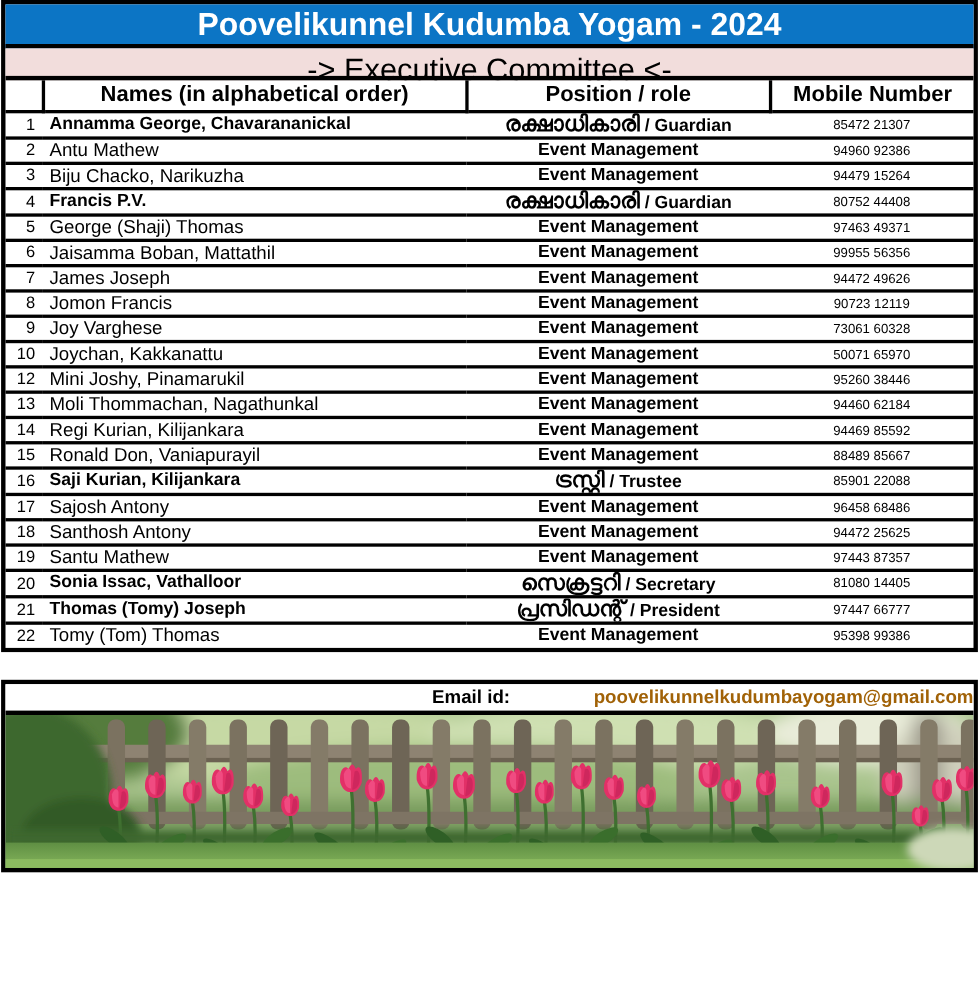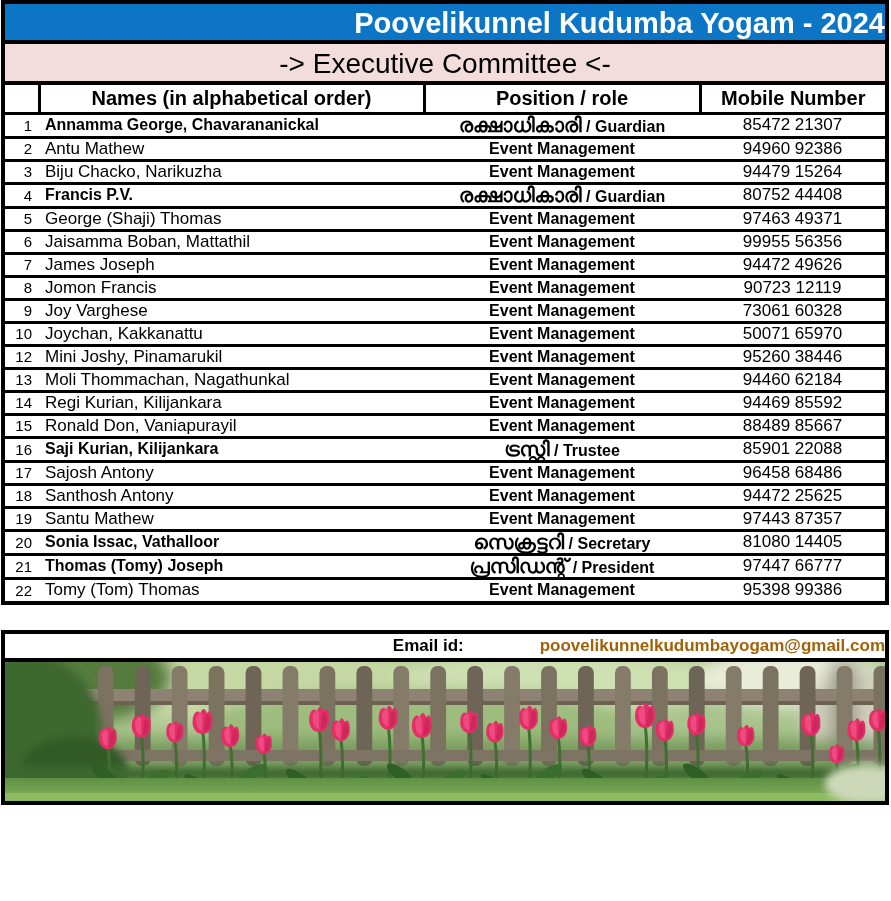--- a/index.html
+++ b/index.html
@@ -3,43 +3,43 @@
 <meta charset="utf-8">
 <style>
   * { margin:0; padding:0; box-sizing:border-box; }
   html,body { background:#fff; }
   body { width:891px; font-family:"Liberation Sans", sans-serif; }
   .page { width:891px; height:901px; background:#fff; overflow:hidden; }
 
   .top-block { margin-left:1px; width:888px; border:4px solid #000; }
   .title-bar {
     height:40px; line-height:39px; background:#0c75c5; color:#fff;
-    font-size:29px; font-weight:bold; text-align:right;
+    font-size:29px; font-weight:bold; text-align:center;
     border-bottom:4px solid #000;
   }
   .subtitle-bar {
-    height:41px; line-height:40px; background:#f2dddc; color:#000;
+    height:29px; line-height:40px; background:#f2dddc; color:#000;
     font-size:28px; text-align:center; border-bottom:4px solid #000;
   }
 
   table { width:100%; border-collapse:collapse; table-layout:fixed; }
   col.c-n { width:34px; } col.c-name { width:385px; } col.c-pos { width:276px; }
   th {
     font-size:20px; font-weight:bold; height:28px; text-align:center;
     border-bottom:3px solid #000; white-space:nowrap; overflow:hidden;
   }
   th.sep { border-right:3px solid #000; }
   td { height:23px; border-bottom:3px solid #000; font-size:17px; white-space:nowrap; overflow:hidden; vertical-align:middle; }
   tbody tr:last-child td { border-bottom:none; }
   td.n { text-align:right; padding-right:7px; font-size:15px; }
   td.name { padding-left:6px;margin-top:21px; }
   td.name.bold { font-weight:bold; font-size:16px; }
   td.pos { text-align:center; font-weight:bold; font-size:16px; }
   td.pos .ml { font-size:20px; line-height:20px; }
-  td.mob { text-align:center; font-size:17px; }
+  td.mob { text-align:center; font-size:12px; }
 
   .gap { height:25px; background:#fff; }
 
   .bottom-block { margin-left:1px; width:888px; border:4px solid #000; }
   .email-row {
     height:28px; background:#fff; display:flex; align-items:center;
     border-bottom:4px solid #000; font-size:17px;justify-content:flex-end;
   }
   .email-label { font-weight:bold; margin-left:193px; }
   .email-link { color:#a16207; font-weight:bold; margin-left:76px; text-decoration:none; }

